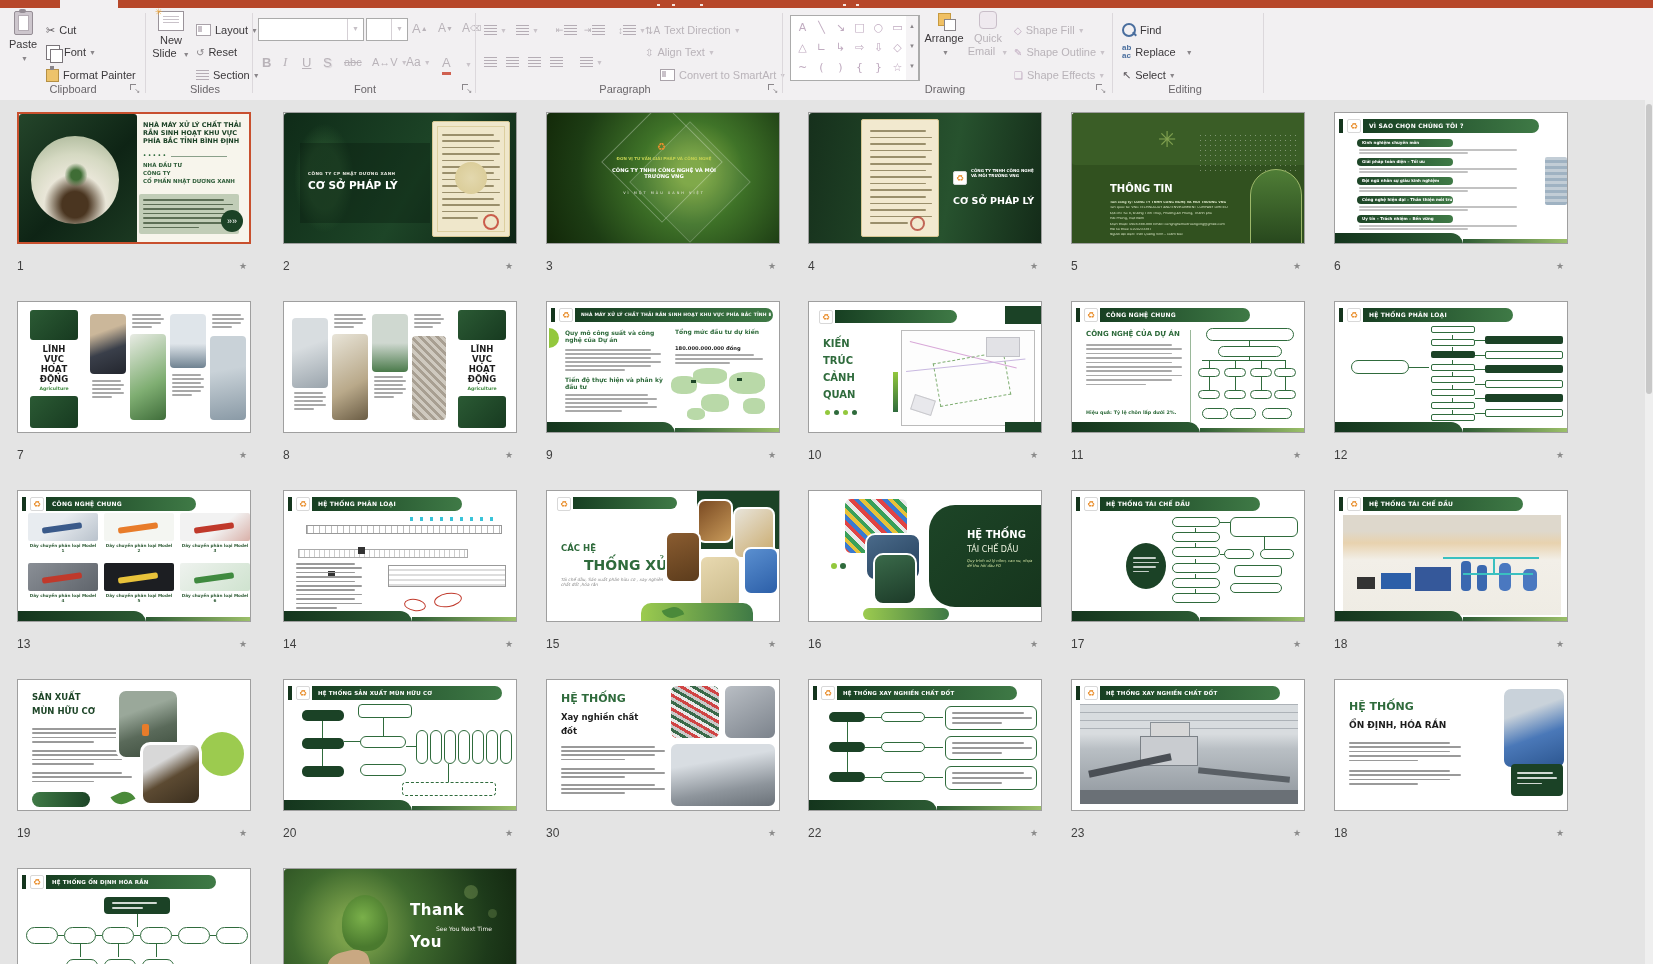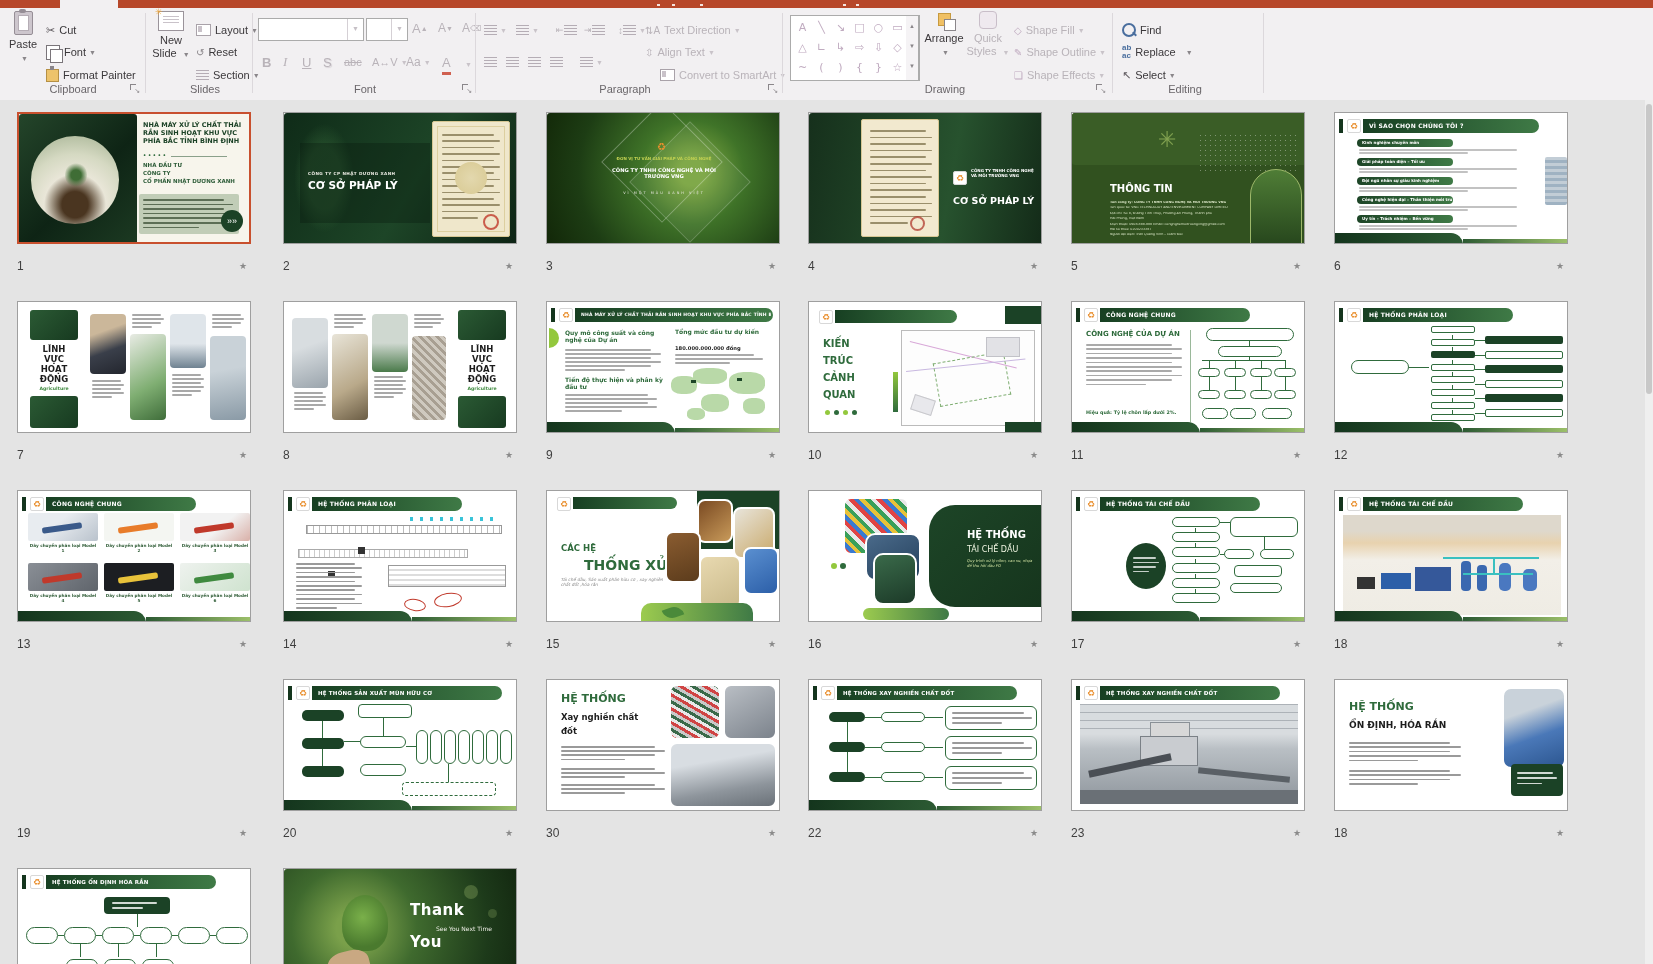--- a/index.html
+++ b/index.html
@@ -199,21 +199,21 @@
   <div style="position:absolute;left:906px;top:7px;width:12px;height:64px;background:#f5f3f5;border:1px solid #ABABAB;border-left:none">
     <div style="font-size:6px;color:#8a868a;text-align:center;line-height:20px">▲<br>▼<br>▼</div>
   </div>
   <div id="shapecells"></div>
   <div class="bigbtn" style="left:924px;width:40px">
     <div class="i-arr1" style="margin:2px auto 6px"></div>
     <div class="cap"><span>Arrange</span><br><span class="dd">▼</span></div>
   </div>
   <div class="bigbtn dis" style="left:966px;width:44px">
     <div class="i-qs"></div>
-    <div class="cap"><span>Quick Styles</span> <span class="dd">▼</span></div>
+    <div class="cap"><span>Quick Email</span> <span class="dd">▼</span></div>
   </div>
   <div class="smbtn dis" style="left:1014px;top:12px">
       <span style="font-size:10px;color:#c0abc0">◇</span>
       <span class="lbl">Shape Fill</span>
       <span class="dd">▼</span>
     </div>
   <div class="smbtn dis" style="left:1014px;top:34px">
       <span style="font-size:10px;color:#c0abc0">✎</span>
       <span class="lbl">Shape Outline</span>
       <span class="dd">▼</span>
@@ -775,20 +775,41 @@
         <div style="left: 180px; top: 54px; width: 14px; height: 22px; background: rgb(74, 120, 192); border-radius: 5px;"></div>
         <div style="left: 100px; top: 42px; width: 96px; height: 2px; background: rgb(58, 192, 192);"></div>
         <div style="left: 120px; top: 58px; width: 70px; height: 2px; background: rgb(58, 192, 192);"></div>
         <div style="left: 150px; top: 42px; width: 2px; height: 18px; background: rgb(58, 192, 192);"></div>
       </div>
       <div style="left: 0px; top: 120px; width: 128px; height: 12px; background: linear-gradient(90deg, rgb(20, 53, 29), rgb(44, 90, 51)); border-radius: 0px 12px 0px 0px;"></div>
       <div style="left: 128px; top: 126px; width: 104px; height: 6px; background: linear-gradient(90deg, rgb(44, 90, 51), rgb(156, 192, 106));"></div>
     </div>
     <div class="snum" style="left: 1334px; top: 537px;">18</div>
     <div class="sstar" style="left: 1556px; top: 539px;">★</div>
+    <div class="thumb" style="left: 17px; top: 579px;">
+      <div class="vt" style="left: 14px; top: 12px; width: 100px; font-size: 8.5px; color: rgb(29, 69, 39); font-weight: bold;">SẢN XUẤT</div>
+      <div class="vt" style="left: 14px; top: 26px; width: 110px; font-size: 8.5px; color: rgb(29, 69, 39); font-weight: bold;">MÙN HỮU CƠ</div>
+      <div style="left: 14px; top: 48px; width: 90px; height: 1.6px; background: rgb(154, 154, 154); border-radius: 1px;"></div>
+      <div style="left: 14px; top: 52.4px; width: 100px; height: 1.6px; background: rgb(154, 154, 154); border-radius: 1px;"></div>
+      <div style="left: 14px; top: 56.8px; width: 90px; height: 1.6px; background: rgb(154, 154, 154); border-radius: 1px;"></div>
+      <div style="left: 14px; top: 61.2px; width: 62px; height: 1.6px; background: rgb(154, 154, 154); border-radius: 1px;"></div>
+      <div style="left: 14px; top: 70px; width: 90px; height: 1.6px; background: rgb(154, 154, 154); border-radius: 1px;"></div>
+      <div style="left: 14px; top: 74.4px; width: 100px; height: 1.6px; background: rgb(154, 154, 154); border-radius: 1px;"></div>
+      <div style="left: 14px; top: 78.8px; width: 90px; height: 1.6px; background: rgb(154, 154, 154); border-radius: 1px;"></div>
+      <div style="left: 14px; top: 83.2px; width: 62px; height: 1.6px; background: rgb(154, 154, 154); border-radius: 1px;"></div>
+      <div style="left: 14px; top: 92px; width: 90px; height: 1.6px; background: rgb(154, 154, 154); border-radius: 1px;"></div>
+      <div style="left: 14px; top: 96.4px; width: 100px; height: 1.6px; background: rgb(154, 154, 154); border-radius: 1px;"></div>
+      <div style="left: 14px; top: 100.8px; width: 62px; height: 1.6px; background: rgb(154, 154, 154); border-radius: 1px;"></div>
+      <div style="left: 182px; top: 52px; width: 44px; height: 44px; border-radius: 50%; background: rgb(156, 203, 79);"></div>
+      <div style="left: 98px; top: 8px; width: 64px; height: 72px; background: linear-gradient(160deg, rgb(154, 168, 154) 0px, rgb(154, 168, 154) 30%, rgb(90, 106, 90) 60%, rgb(58, 74, 58)); border-radius: 10px; border: 3px solid rgb(255, 255, 255);"></div>
+      <div style="left: 124px; top: 44px; width: 7px; height: 12px; background: rgb(232, 124, 42); border-radius: 2px;"></div>
+      <div style="left: 122px; top: 62px; width: 62px; height: 64px; background: linear-gradient(150deg, rgb(216, 216, 216) 0px, rgb(216, 216, 216) 30%, rgb(92, 74, 50) 55%, rgb(58, 46, 30)); border-radius: 10px; border: 3px solid rgb(255, 255, 255);"></div>
+      <div style="left: 94px; top: 112px; width: 22px; height: 12px; background: rgb(74, 138, 58); border-radius: 0px 12px; transform: rotate(-25deg);"></div>
+      <div style="left: 14px; top: 112px; width: 58px; height: 15px; border-radius: 8px; background: linear-gradient(90deg, rgb(63, 122, 70), rgb(29, 69, 39));"></div>
+    </div>
     <div class="snum" style="left: 17px; top: 726px;">19</div>
     <div class="sstar" style="left: 239px; top: 728px;">★</div>
     <div class="thumb" style="left: 283px; top: 579px;">
       <div style="left: 4px; top: 6px; width: 4px; height: 14px; background: rgb(20, 53, 29);"></div>
       <div class="chr" style="left: 12px; top: 6px; width: 14px; height: 14px; background: rgb(255, 255, 255); border: 1px solid rgb(216, 216, 216); border-radius: 2px; font-size: 9px; line-height: 13px; text-align: center; color: rgb(233, 143, 46);">♻</div>
       <div style="left: 28px; top: 6px; width: 190px; height: 14px; background: linear-gradient(90deg, rgb(23, 63, 34), rgb(63, 122, 70)); border-radius: 0px 7px 7px 0px;">
         <div class="vt" style="left: 6px; top: 0px; width: 182px; font-size: 5.5px; color: rgb(255, 255, 255); font-weight: bold; line-height: 14px; white-space: nowrap; overflow: hidden; letter-spacing: 0.2px;">HỆ THỐNG SẢN XUẤT MÙN HỮU CƠ</div>
       </div>
       <div style="left: 18px; top: 30px; width: 42px; height: 11px; border-radius: 5px; background: rgb(27, 66, 38);"></div>
       <div style="left: 18px; top: 58px; width: 42px; height: 11px; border-radius: 5px; background: rgb(27, 66, 38);"></div>

